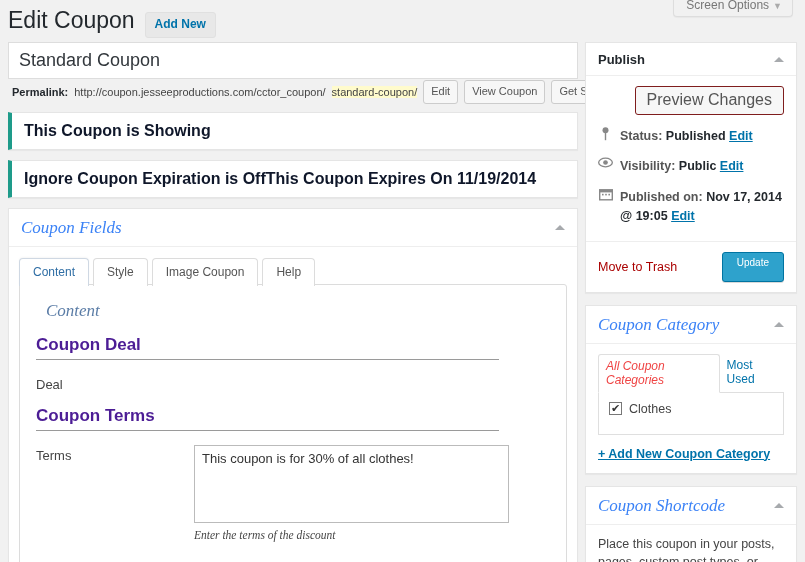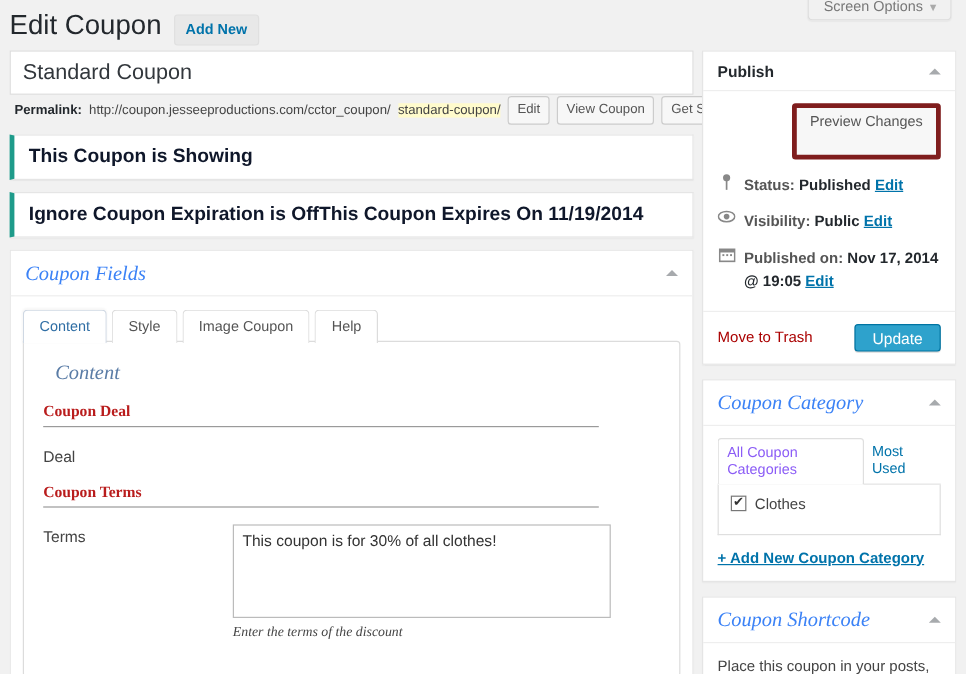--- a/index.html
+++ b/index.html
@@ -172,25 +172,24 @@
     min-height: 250px;
   }
   .panel-heading {
     font-family: "Liberation Serif", serif;
     font-style: italic;
     font-size: 17px;
     color: #5a7ca6;
     margin: 2px 0 14px 10px;
   }
   .section-label {
-    color: #b91c1c;
+    color: #4c1d95;
     font-weight: bold;
-    font-size: 13px;
+    font-size: 17px;
     margin: 0 0 4px 0;
-    font-family: Liberation Serif, serif;
   }
   .section-rule {
     border: none;
     border-top: 1px solid #9a9a9a;
     margin: 0 0 14px 0;
     width: 90%;
   }
   .field-row {
     display: flex;
     align-items: flex-start;
@@ -243,25 +242,25 @@
     background: #fff;
     border: 1px solid #e5e5e5;
     box-shadow: 0 1px 1px rgba(0,0,0,.04);
     margin-bottom: 12px;
   }
   .side-body { padding: 10px 12px 12px; }
 
   .preview-row { display: flex; justify-content: flex-end; margin-bottom: 12px; }
   .secondary-btn {
     background: #f7f7f7;
-    border: 4px solid #7f1d1d;
+    border: 1px solid #7f1d1d;
     border-radius: 3px;
     color: #555;
-    font-size: 12px;
-    padding: 4px 11px 21px;
+    font-size: 16px;
+    padding: 4px 11px 5px;
     cursor: pointer;
     font-family: "Liberation Sans", sans-serif;
   }
   .misc-row {
     display: flex; align-items: flex-start; gap: 7px;
     font-size: 12.5px; color: #555;
     margin-bottom: 11px;
     line-height: 1.55;
     font-weight: bold;
   }
@@ -272,40 +271,41 @@
     border-top: 1px solid #eee;
     display: flex; align-items: center; justify-content: space-between;
     padding: 10px 12px;
   }
   .trash-link { color: #a00; font-size: 12.5px; text-decoration: none; cursor: pointer; }
   .primary-btn {
     background: #2ea2cc;
     border: 1px solid #0074a2;
     border-radius: 3px;
     color: #fff;
-    font-size: 13px;
-    padding: 4px 14px 2px;
+    font-size: 10px;
+    padding: 4px 14px 13px;
     cursor: pointer;
     box-shadow: 0 1px 0 rgba(0,0,0,.15);
     font-family: "Liberation Sans", sans-serif;
   }
 
   
   .cat-tabs { display: flex; border-bottom: 1px solid #dfdfdf; margin-bottom: 0; }
   .cat-tab {
     font-size: 12px; padding: 4px 7px 5px; cursor: pointer;
     color: #0073aa;
   }
   .cat-tab.active {
-    color: #8b5cf6;
+    color: #ef4444;
     background: #fff;
     border: 1px solid #dfdfdf;
     border-bottom: 1px solid #fff;
     margin-bottom: -1px;
     border-radius: 3px 3px 0 0;
+    font-style: italic;
   }
   .cat-list {
     border: 1px solid #dfdfdf;
     border-top: none;
     background: #fff;
     padding: 9px 10px 11px;
     height: 42px;
   }
   .cat-item { display: flex; align-items: center; gap: 7px; font-size: 12.5px; color: #444; }
   .checkbox {

